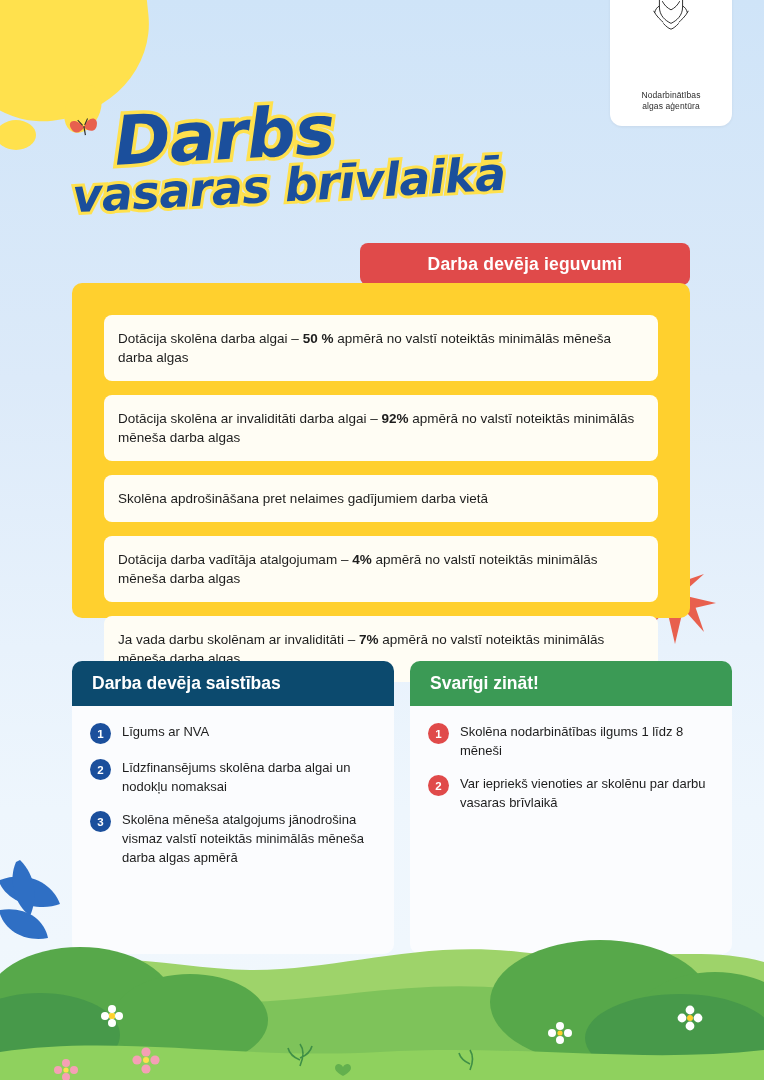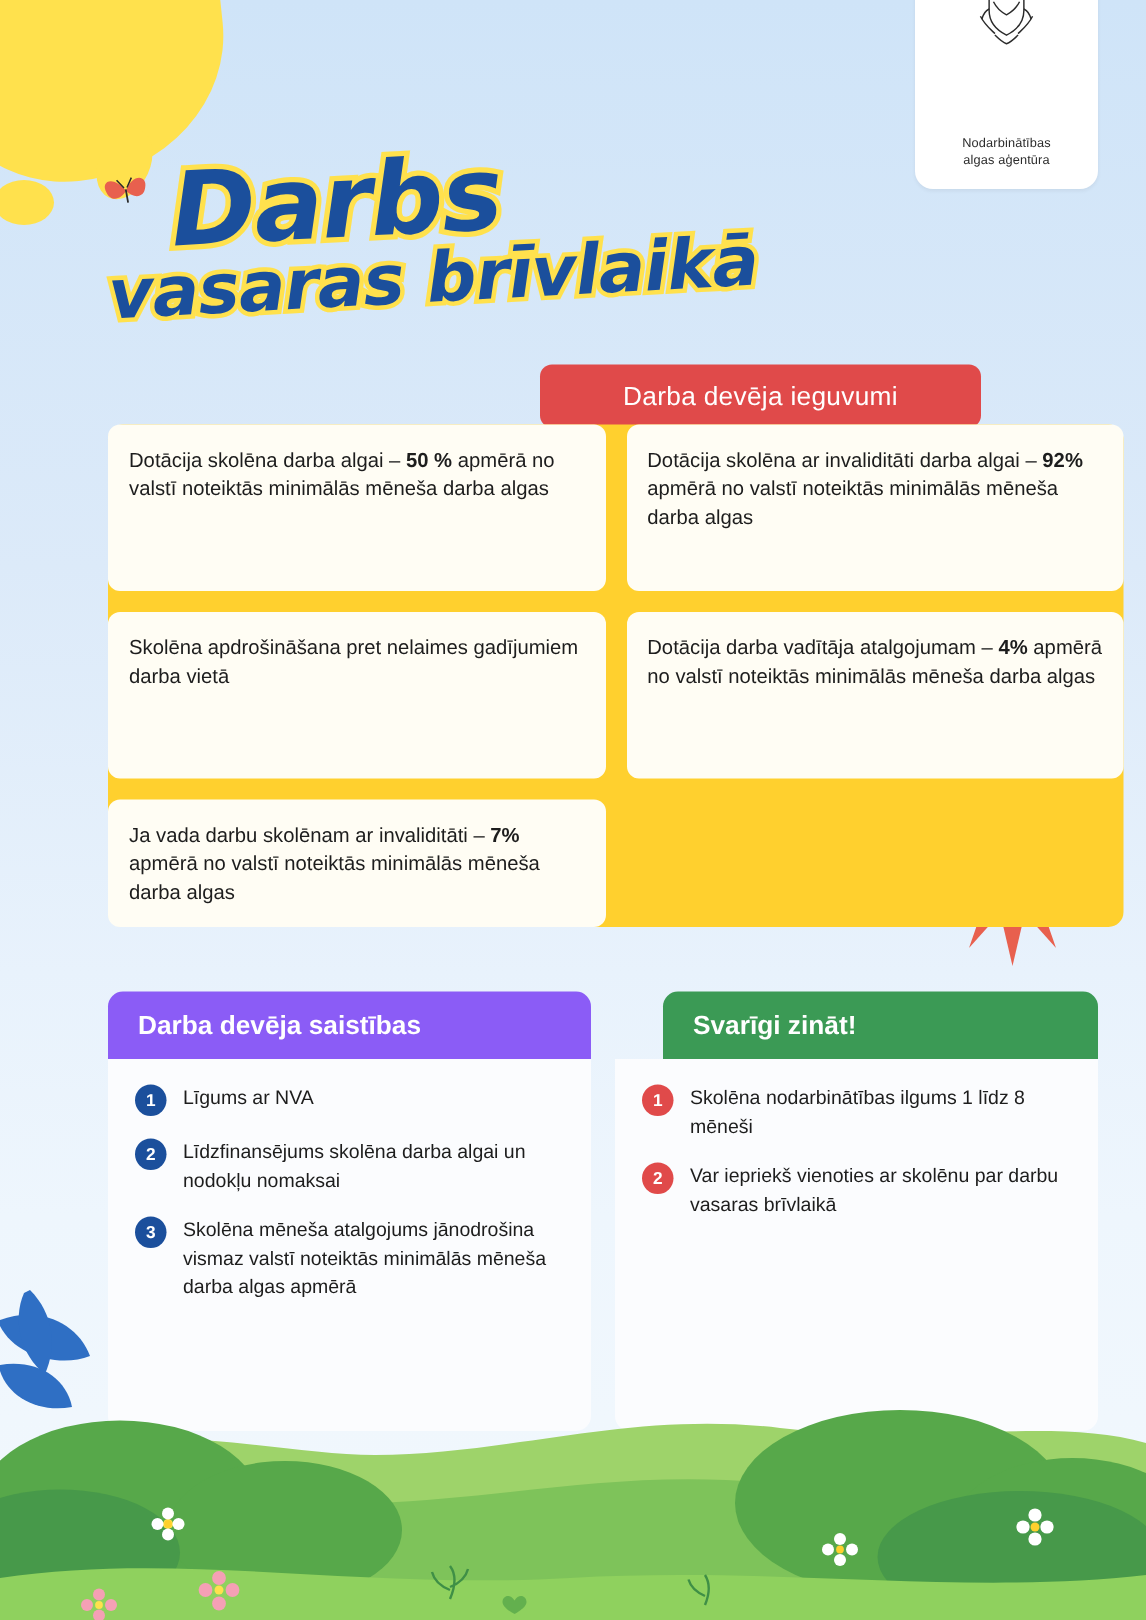--- a/index.html
+++ b/index.html
@@ -108,41 +108,41 @@
 
   .red-flower {
     right: 46px; top: 560px;
     width: 86px; height: 86px;
   }
 
   
   .benefits-header {
     position: absolute;
     left: 360px; top: 243px;
-    width: 294px; height: 42px;
+    width: 330px; height: 42px;
     background: #e04a4a;
     border-radius: 8px;
     color: #ffffff;
     font-size: 17.5px;
-    font-weight: normal;
+    font-weight: bold;
     display: flex;
     align-items: center;
     justify-content: center;
     letter-spacing: .2px;
   }
   .benefits-panel {
     position: absolute;
     left: 72px; top: 283px;
-    width: 677px; height: 335px;
+    width: 618px; height: 335px;
     background: #ffd02e;
     border-radius: 10px;
-    padding: 0;
+    padding: 32px;
     box-sizing: border-box;
     display: grid;
-    grid-template-columns: 1fr 1fr;
+    grid-template-columns: 1fr;
     grid-template-rows: 1fr 1fr;
     gap: 14px;
   }
   .benefit-card {
     background: #fffdf4;
     border-radius: 8px;
     padding: 14px 14px;
     box-sizing: border-box;
     font-size: 13.5px;
     line-height: 19px;
@@ -162,22 +162,22 @@
     height: 45px;
     border-radius: 10px 10px 0 0;
     color: #ffffff;
     font-size: 17.5px;
     font-weight: bold;
     display: flex;
     align-items: center;
     padding-left: 20px;
     box-sizing: border-box;
   }
-  .head-blue { background: #8b5cf6; }
-  .head-green { background: #3b9a55; margin-left: 32px; }
+  .head-blue { background: #0c4a6e; }
+  .head-green { background: #3b9a55; }
 
   .panel-body {
     background: #fbfcfe;
     border-radius: 0 0 10px 10px;
     padding: 16px 18px 18px 18px;
     box-sizing: border-box;
   }
   .body-obligations { height: 248px; }
   .body-important { height: 248px; }
 

